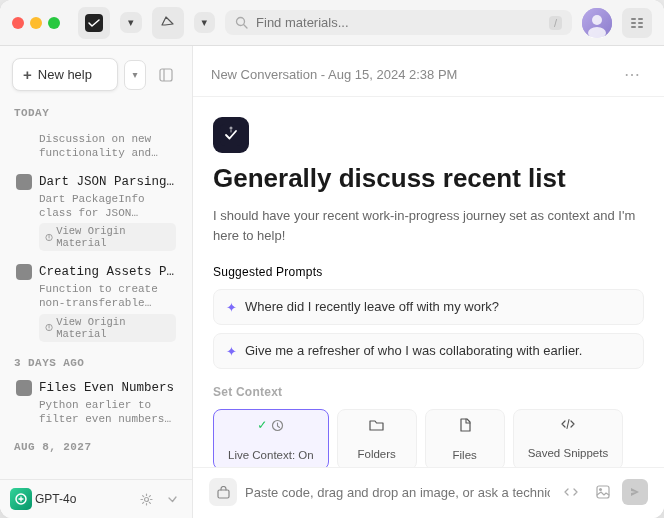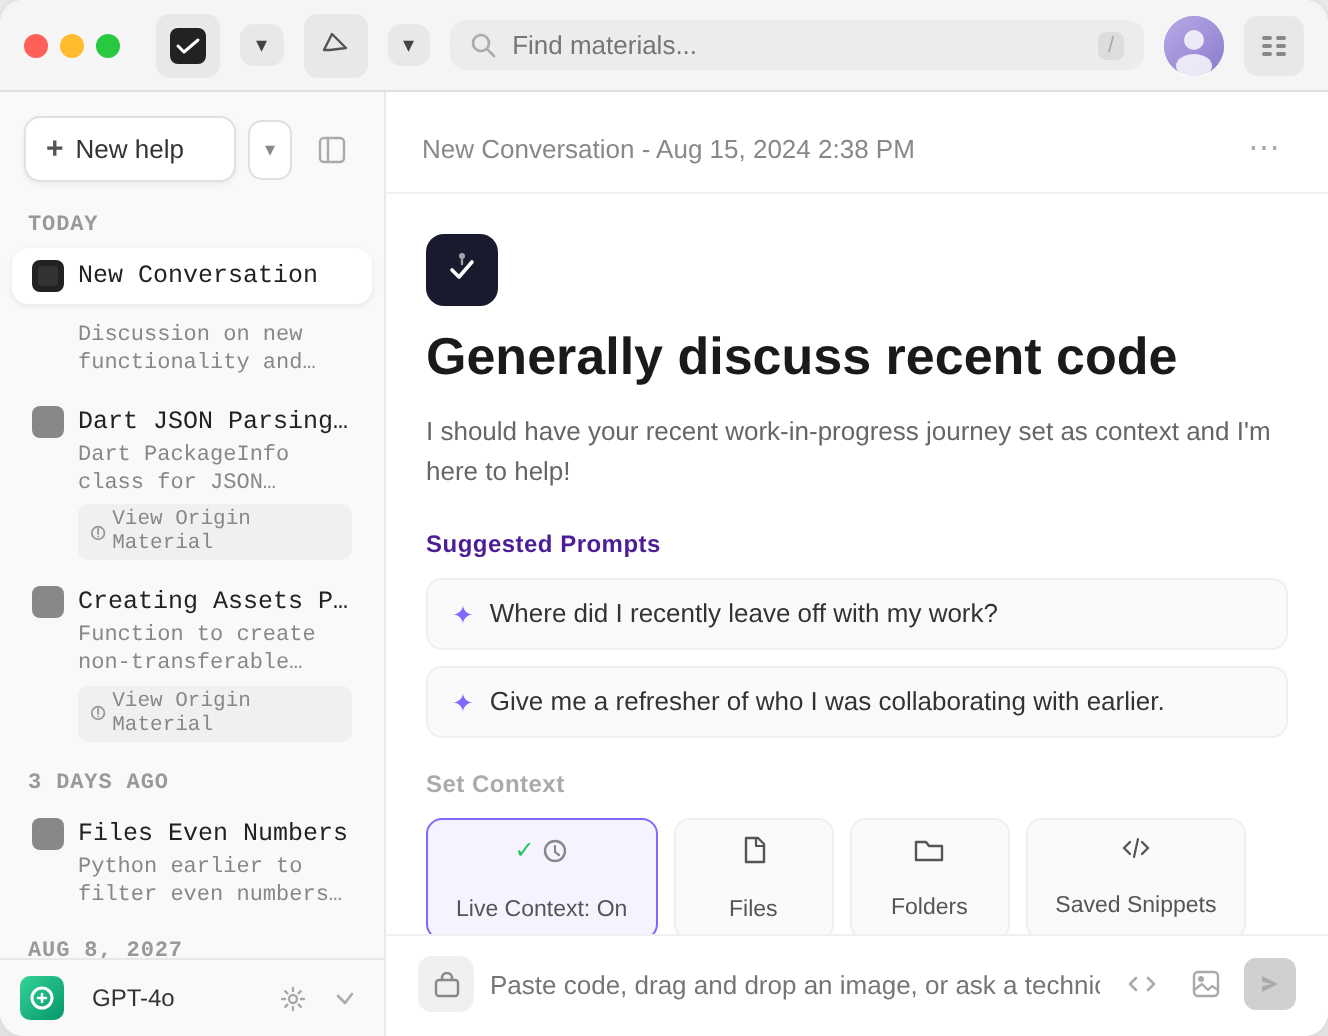--- a/index.html
+++ b/index.html
@@ -239,21 +239,21 @@
       padding: 2px 6px;
       margin-top: 3px;
       margin-left: 23px;
       cursor: pointer;
     }
     .sidebar-bottom {
       padding: 8px 10px;
       border-top: 1px solid #e8e8e8;
       display: flex;
       align-items: center;
-      gap: 14px;
+      gap: 3px;
     }
     .model-icon {
       width: 22px;
       height: 22px;
       background: linear-gradient(135deg, #34d399, #059669);
       border-radius: 5px;
       display: flex;
       align-items: center;
       justify-content: center;
       color: white;
@@ -341,22 +341,22 @@
       line-height: 1.2;
     }
     .conv-subtitle {
       font-size: 13px;
       color: #666;
       line-height: 1.5;
       margin-bottom: 20px;
     }
     .suggested-prompts-label {
       font-size: 12px;
-      font-weight: 700;
-      color: #4c1d95;
+      font-weight: 400;
+      color: #000000;
       margin-bottom: 10px;
       letter-spacing: 0.02em;
     }
     .prompt-item {
       display: flex;
       align-items: flex-start;
       gap: 8px;
       padding: 9px 12px;
       background: #fafafa;
       border: 1px solid #efefef;
@@ -547,30 +547,20 @@
             <rect x="1" y="1" width="12" height="12" rx="2" stroke="#aaa" stroke-width="1.2"></rect>
             <line x1="5" y1="1" x2="5" y2="13" stroke="#aaa" stroke-width="1.2"></line>
           </svg>
         </div>
       </div>
 
       <div class="sidebar-list">
 
         <div class="sidebar-section-label">TODAY</div>
 
-        <div class="sidebar-item active">
-          <div class="sidebar-item-header">
-            <div class="item-icon" style="background:#222">
-              <svg width="10" height="10" viewBox="0 0 10 10">
-                  <rect width="10" height="10" rx="2" fill="#333"></rect>
-                </svg>
-            </div>
-            <span class="item-title">New Conversation</span>
-          </div>
-        </div>
 
         <div class="sidebar-item">
           <div class="item-desc">Discussion on new functionality and prompt creation with Shivay.</div>
         </div>
 
         <div class="sidebar-item">
           <div class="sidebar-item-header">
             <div class="item-icon item-icon-default"></div>
             <span class="item-title">Dart JSON Parsing Guide</span>
           </div>
@@ -650,21 +640,21 @@
 
         <div class="conv-logo">
           <svg width="22" height="22" viewBox="0 0 22 22" fill="none">
             <rect width="22" height="22" rx="5" fill="#1a1a2e"></rect>
             <path d="M6 11l3.5 3.5L16 7" stroke="white" stroke-width="1.8" stroke-linecap="round" stroke-linejoin="round"></path>
             <circle cx="11" cy="4" r="1.5" fill="white" opacity="0.6"></circle>
             <path d="M11 6v2" stroke="white" stroke-width="1.2" stroke-linecap="round" opacity="0.6"></path>
           </svg>
         </div>
 
-        <h1 class="conv-title">Generally discuss recent code</h1>
+        <h1 class="conv-title">Generally discuss recent list</h1>
         <p class="conv-subtitle">I should have your recent work-in-progress journey set as context and I'm here to help!</p>
 
         <div class="suggested-prompts-label">Suggested Prompts</div>
 
         <div class="prompt-item">
           <span class="prompt-icon">✦</span>
           <span>Where did I recently leave off with my work?</span>
         </div>
         <div class="prompt-item">
           <span class="prompt-icon">✦</span>
@@ -681,35 +671,35 @@
               <svg width="13" height="13" viewBox="0 0 13 13" fill="none">
                 <circle cx="6.5" cy="6.5" r="5" stroke="#888" stroke-width="1.2"></circle>
                 <path d="M6.5 4v3l2 1.5" stroke="#888" stroke-width="1.1" stroke-linecap="round"></path>
               </svg>
             </div>
             <span class="ctx-btn-label">Live Context: On</span>
           </div>
 
           <div class="ctx-btn">
             <div class="ctx-btn-icon">
+              <svg width="15" height="13" viewBox="0 0 15 13" fill="none">
+                <path d="M1 3h5l1.5 2H14v7H1V3z" stroke="#555" stroke-width="1.2" stroke-linejoin="round" fill="none"></path>
+              </svg>
+            </div>
+            <span class="ctx-btn-label">Folders</span>
+          </div>
+
+          <div class="ctx-btn">
+            <div class="ctx-btn-icon">
               <svg width="12" height="14" viewBox="0 0 12 14" fill="none">
                 <path d="M2 1h6l3 3v9H2V1z" stroke="#555" stroke-width="1.2" stroke-linejoin="round" fill="none"></path>
                 <path d="M7 1v4h4" stroke="#555" stroke-width="1.1" stroke-linecap="round" stroke-linejoin="round"></path>
               </svg>
             </div>
             <span class="ctx-btn-label">Files</span>
-          </div>
-
-          <div class="ctx-btn">
-            <div class="ctx-btn-icon">
-              <svg width="15" height="13" viewBox="0 0 15 13" fill="none">
-                <path d="M1 3h5l1.5 2H14v7H1V3z" stroke="#555" stroke-width="1.2" stroke-linejoin="round" fill="none"></path>
-              </svg>
-            </div>
-            <span class="ctx-btn-label">Folders</span>
           </div>
 
           <div class="ctx-btn">
             <div class="ctx-btn-icon">
               <svg width="14" height="12" viewBox="0 0 14 12" fill="none">
                 <path d="M4 3L1 6l3 3" stroke="#555" stroke-width="1.2" stroke-linecap="round" stroke-linejoin="round"></path>
                 <path d="M10 3l3 3-3 3" stroke="#555" stroke-width="1.2" stroke-linecap="round" stroke-linejoin="round"></path>
                 <line x1="8" y1="1.5" x2="6" y2="10.5" stroke="#555" stroke-width="1.1" stroke-linecap="round"></line>
               </svg>
             </div>

